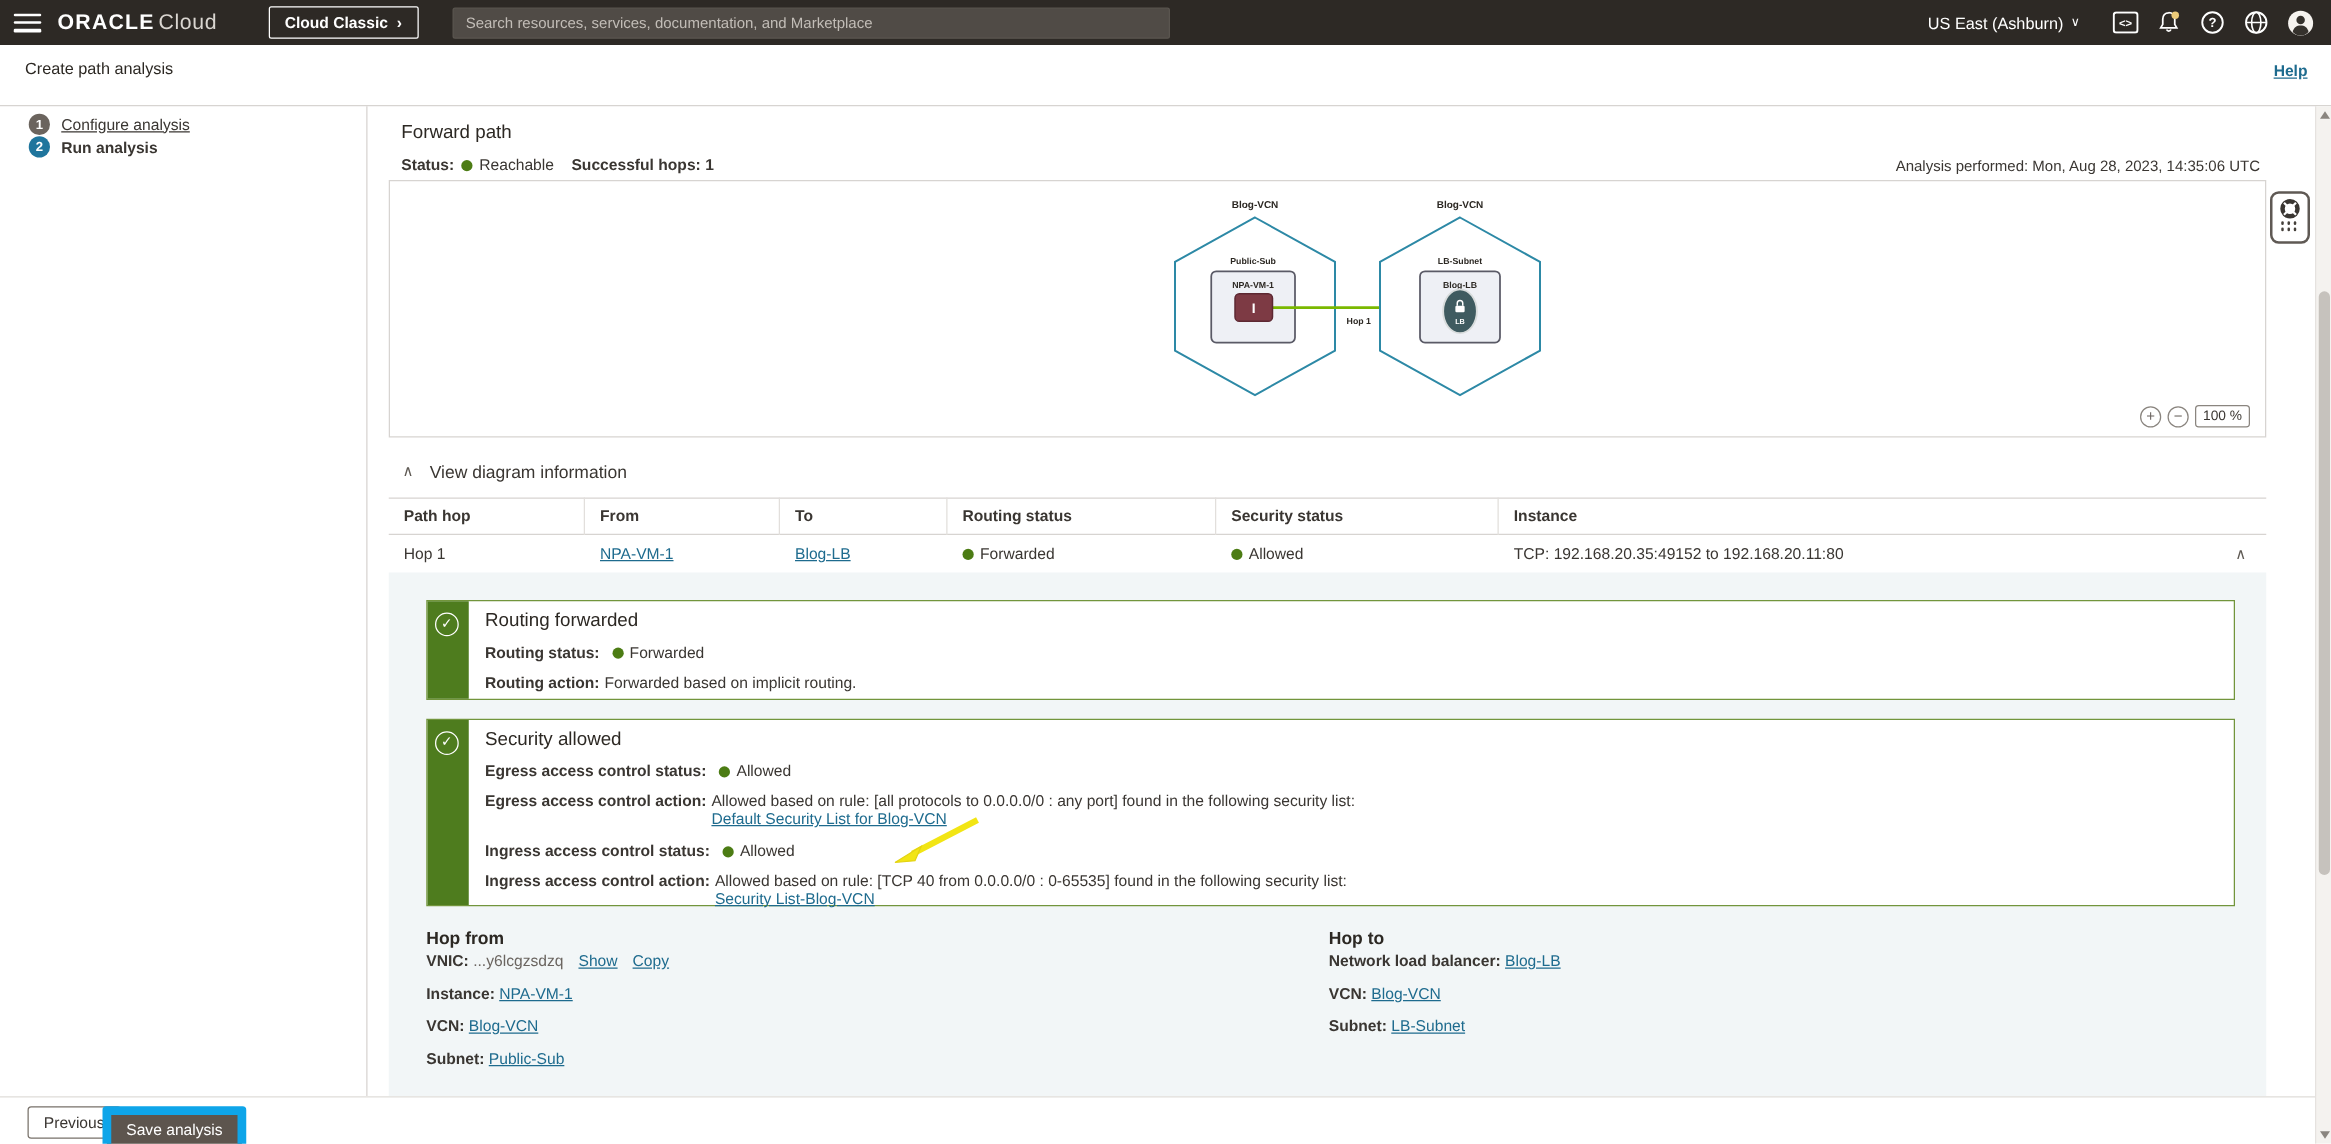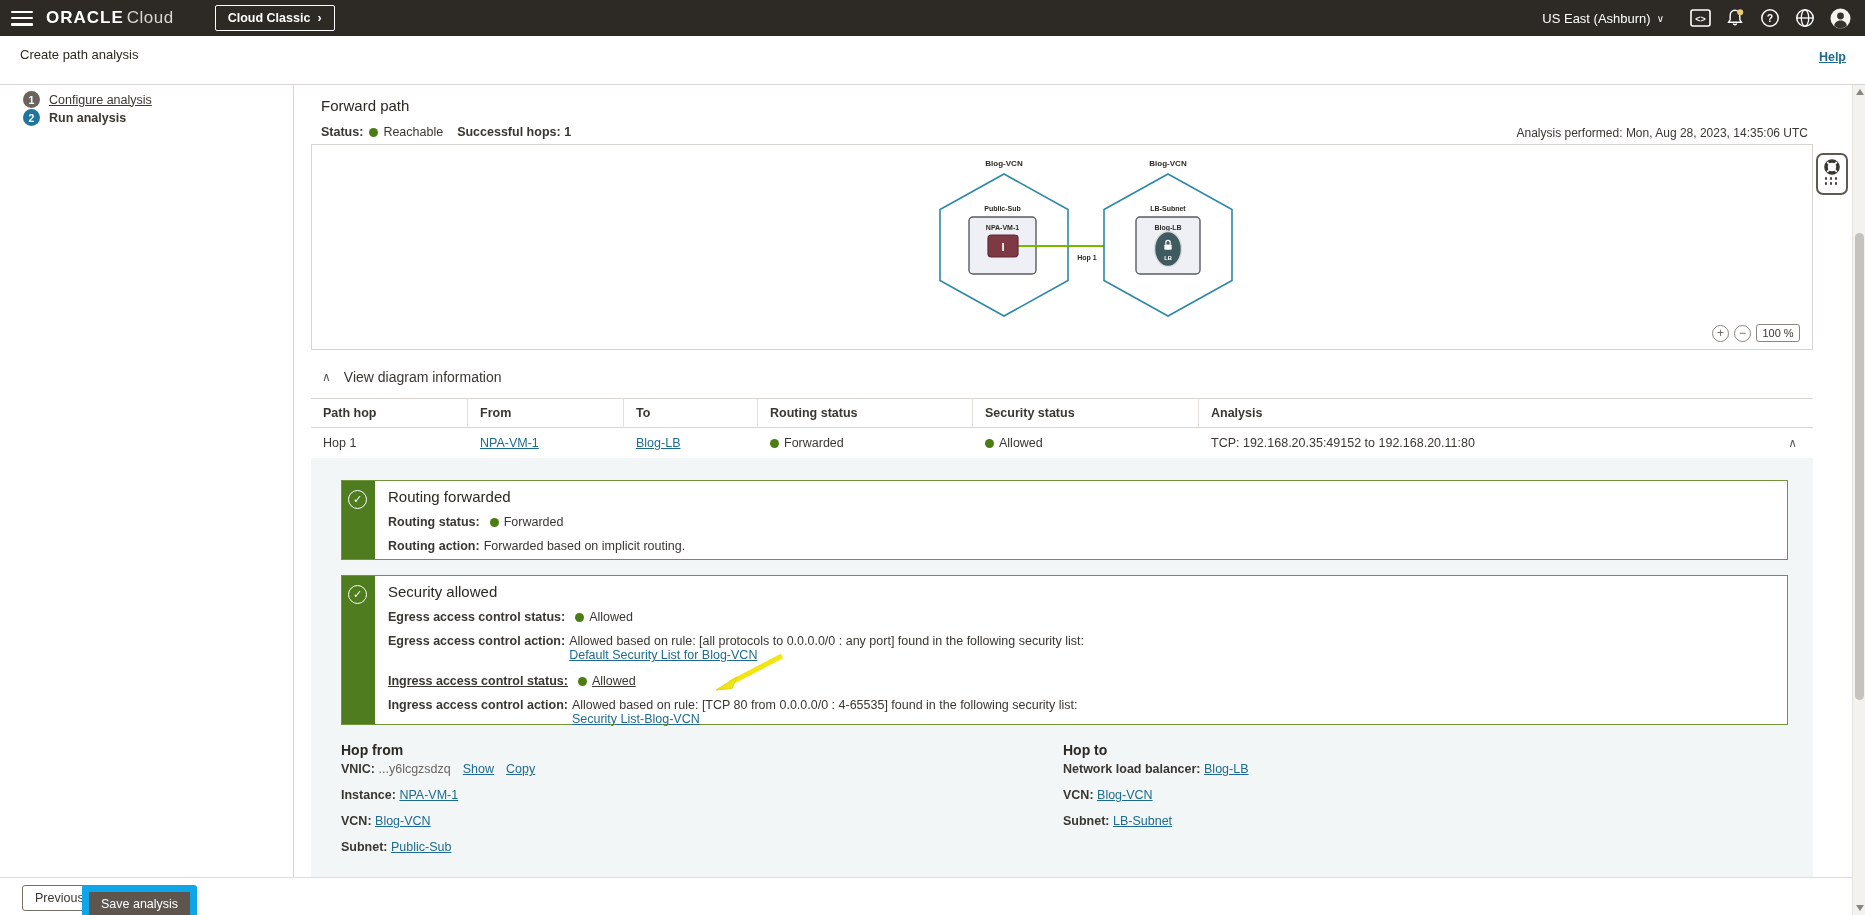--- a/index.html
+++ b/index.html
@@ -112,20 +112,21 @@
   <div class="hamburger">
       <span></span>
       <span></span>
       <span></span>
     </div>
   <div class="brand"><b>ORACLE</b><span class="lt">Cloud</span></div>
   <button class="classic-btn">
       <span>Cloud Classic</span>
       <span>›</span>
     </button>
+  <input class="search-input" placeholder="Search resources, services, documentation, and Marketplace" style="">
   <div class="topbar-right">
     <div class="region">
       <span>US East (Ashburn)</span>
       <span style="font-size:10px;">∨</span>
     </div>
     <div class="tb-icon">
       <svg width="21" height="18" viewBox="0 0 21 18">
           <rect x="1" y="1" width="19" height="16" rx="2" fill="none" stroke="#fff" stroke-width="1.6"></rect>
           <text x="10.5" y="12.5" text-anchor="middle" font-size="9" font-weight="bold" fill="#fff" font-family="Liberation Sans,sans-serif">&lt;&gt;</text>
         </svg>
@@ -230,21 +231,21 @@
   <span class="vi-label">View diagram information</span>
 </div>
 
 <div class="hop-table">
   <div class="thead">
     <div class="cell c1">Path hop</div>
     <div class="cell c2">From</div>
     <div class="cell c3">To</div>
     <div class="cell c4">Routing status</div>
     <div class="cell c5">Security status</div>
-    <div class="cell c6">Analysis</div>
+    <div class="cell c6">Instance</div>
   </div>
   <div class="trow">
     <div class="cell c1">Hop 1</div>
     <div class="cell c2"><a class="link">NPA-VM-1</a></div>
     <div class="cell c3"><a class="link">Blog-LB</a></div>
     <div class="cell c4"><span class="dot" style="margin-left:0;"></span><span>Forwarded</span></div>
     <div class="cell c5"><span class="dot" style="margin-left:0;"></span><span>Allowed</span></div>
     <div class="cell c6">TCP: 192.168.20.35:49152 to 192.168.20.11:80</div>
     <span class="row-chev">∧</span>
   </div>
@@ -276,27 +277,27 @@
     <div class="panel-body">
       <div class="panel-title">Security allowed</div>
       <div class="kv">
         <span class="lbl">Egress access control status:</span>
           <span><span class="dot"></span><span>Allowed</span></span>
       </div>
       <div class="kv">
         <span class="lbl">Egress access control action:</span>
         <span class="val-block"><span>Allowed based on rule: [all protocols to 0.0.0.0/0 : any port] found in the following security list:</span><br><a class="link">Default Security List for Blog-VCN</a></span>
       </div>
-      <div class="kv" style="margin-top:12px;text-decoration:underline;">
+      <div class="kv" style="margin-top:12px;">
         <span class="lbl">Ingress access control status:</span>
           <span><span class="dot"></span><span>Allowed</span></span>
       </div>
       <div class="kv">
         <span class="lbl">Ingress access control action:</span>
-        <span class="val-block"><span>Allowed based on rule: [TCP 80 from 0.0.0.0/0 : 4-65535] found in the following security list:</span><br><a class="link">Security List-Blog-VCN</a></span>
+        <span class="val-block"><span>Allowed based on rule: [TCP 40 from 0.0.0.0/0 : 0-65535] found in the following security list:</span><br><a class="link">Security List-Blog-VCN</a></span>
       </div>
     </div>
   </div>
 
   <svg class="annotation-arrow" width="95" height="55" viewBox="0 0 95 55">
     <line x1="78" y1="10" x2="26" y2="37" stroke="#f2e514" stroke-width="5"></line>
     <polygon points="12,44 33,31 28,42.5" fill="#f2e514" stroke="#e3d313" stroke-width="1"></polygon>
   </svg>
 
   <div class="hop-col hop-from-col">

